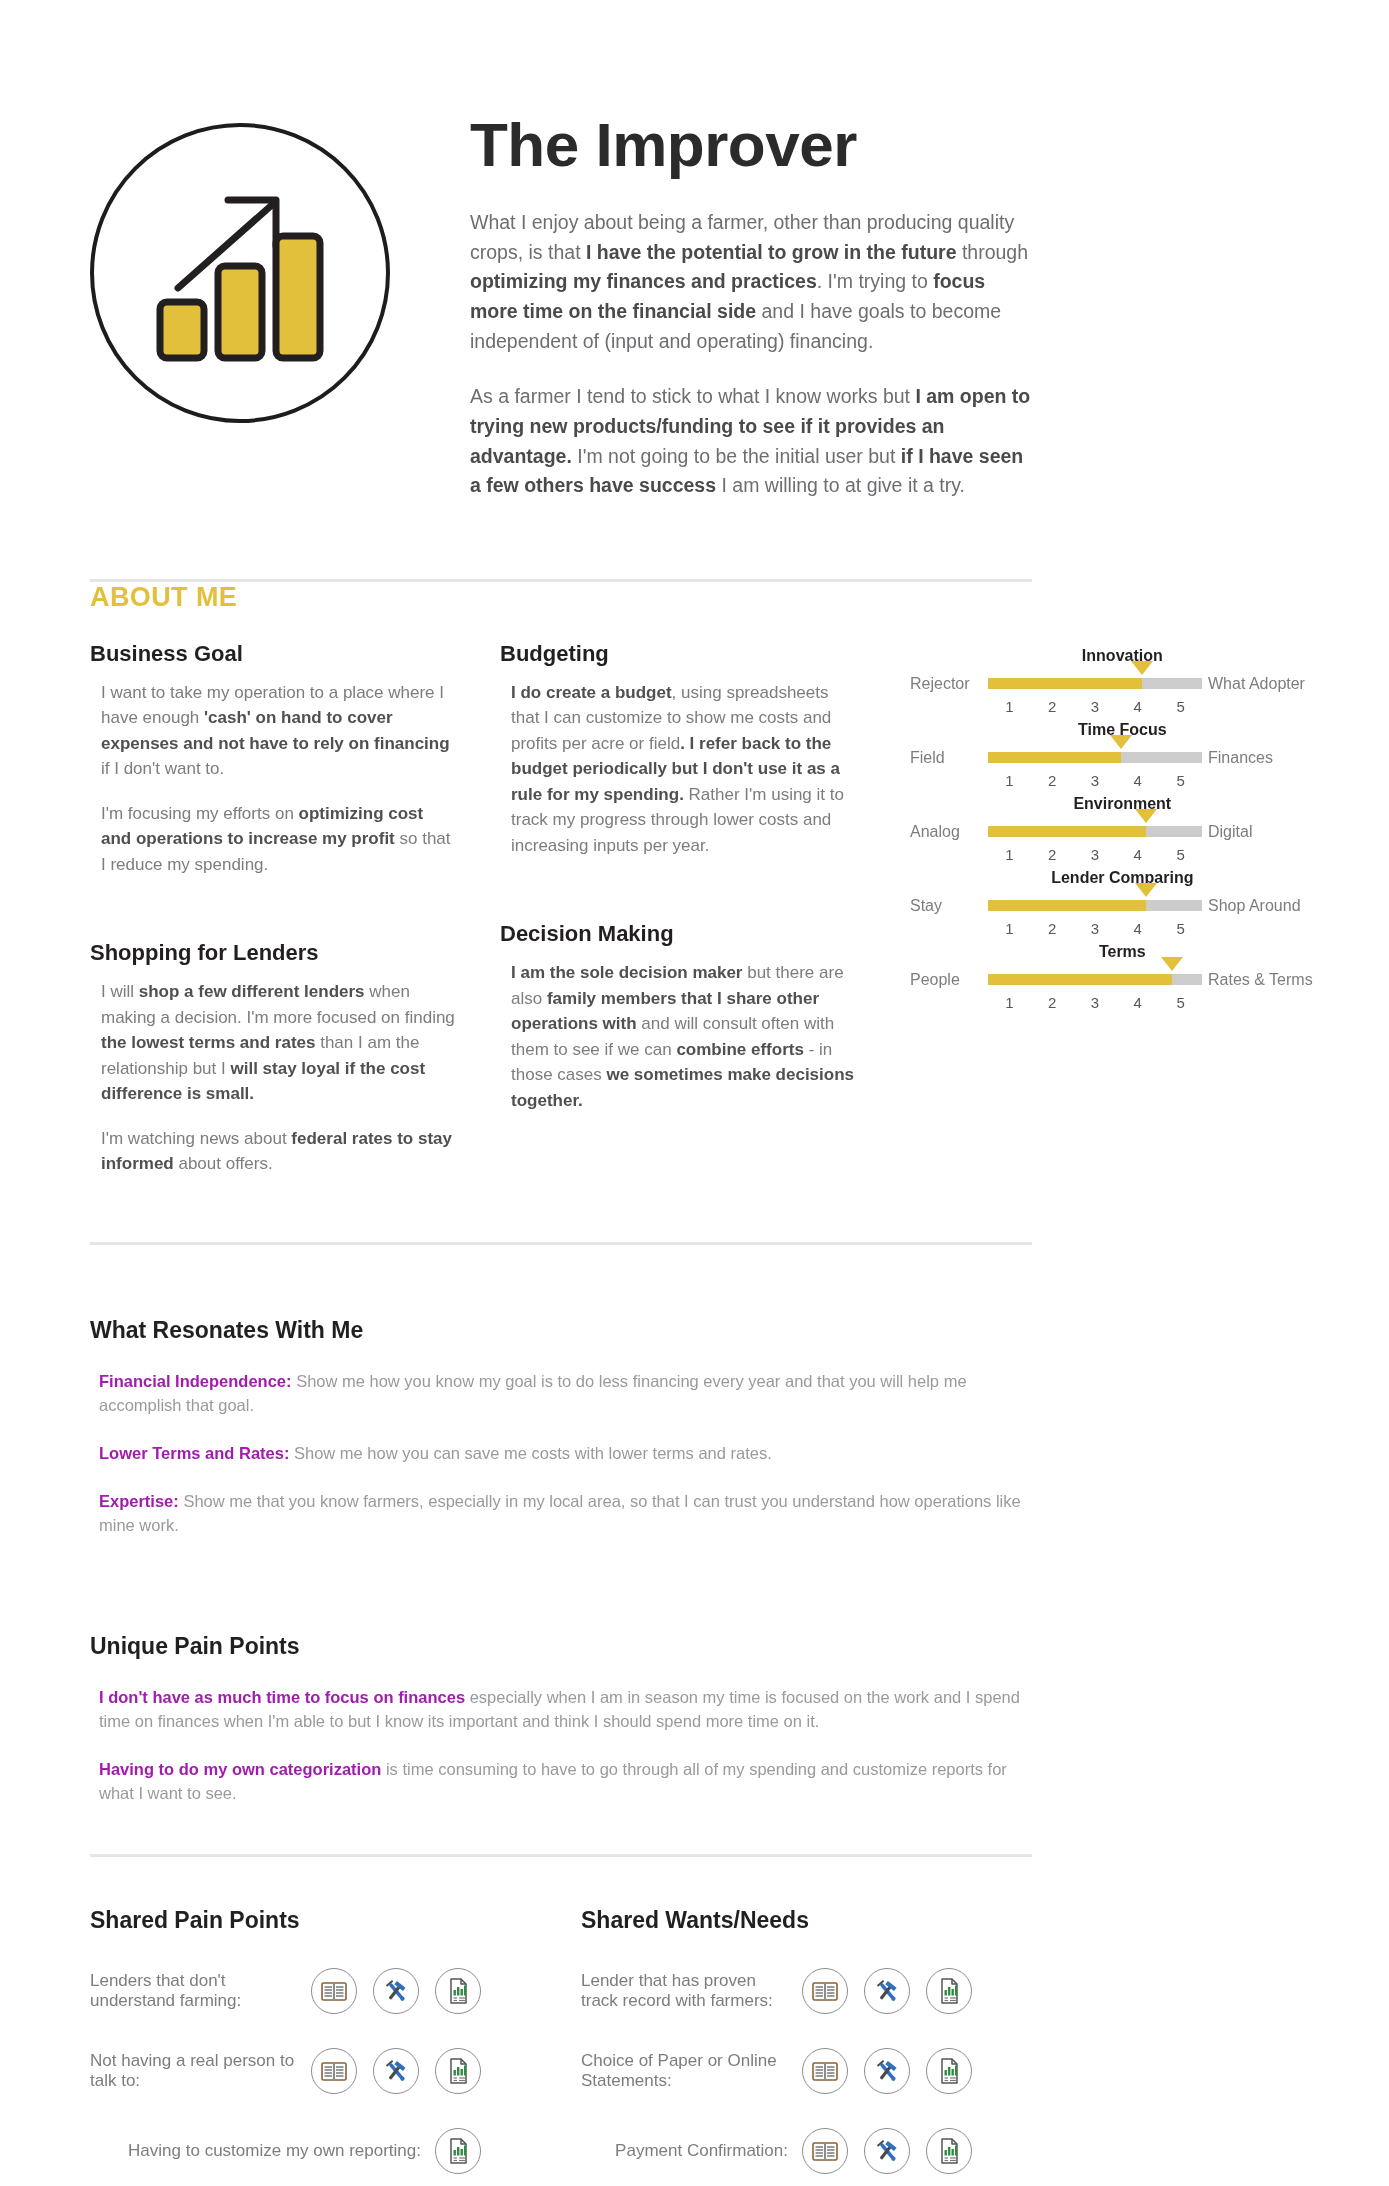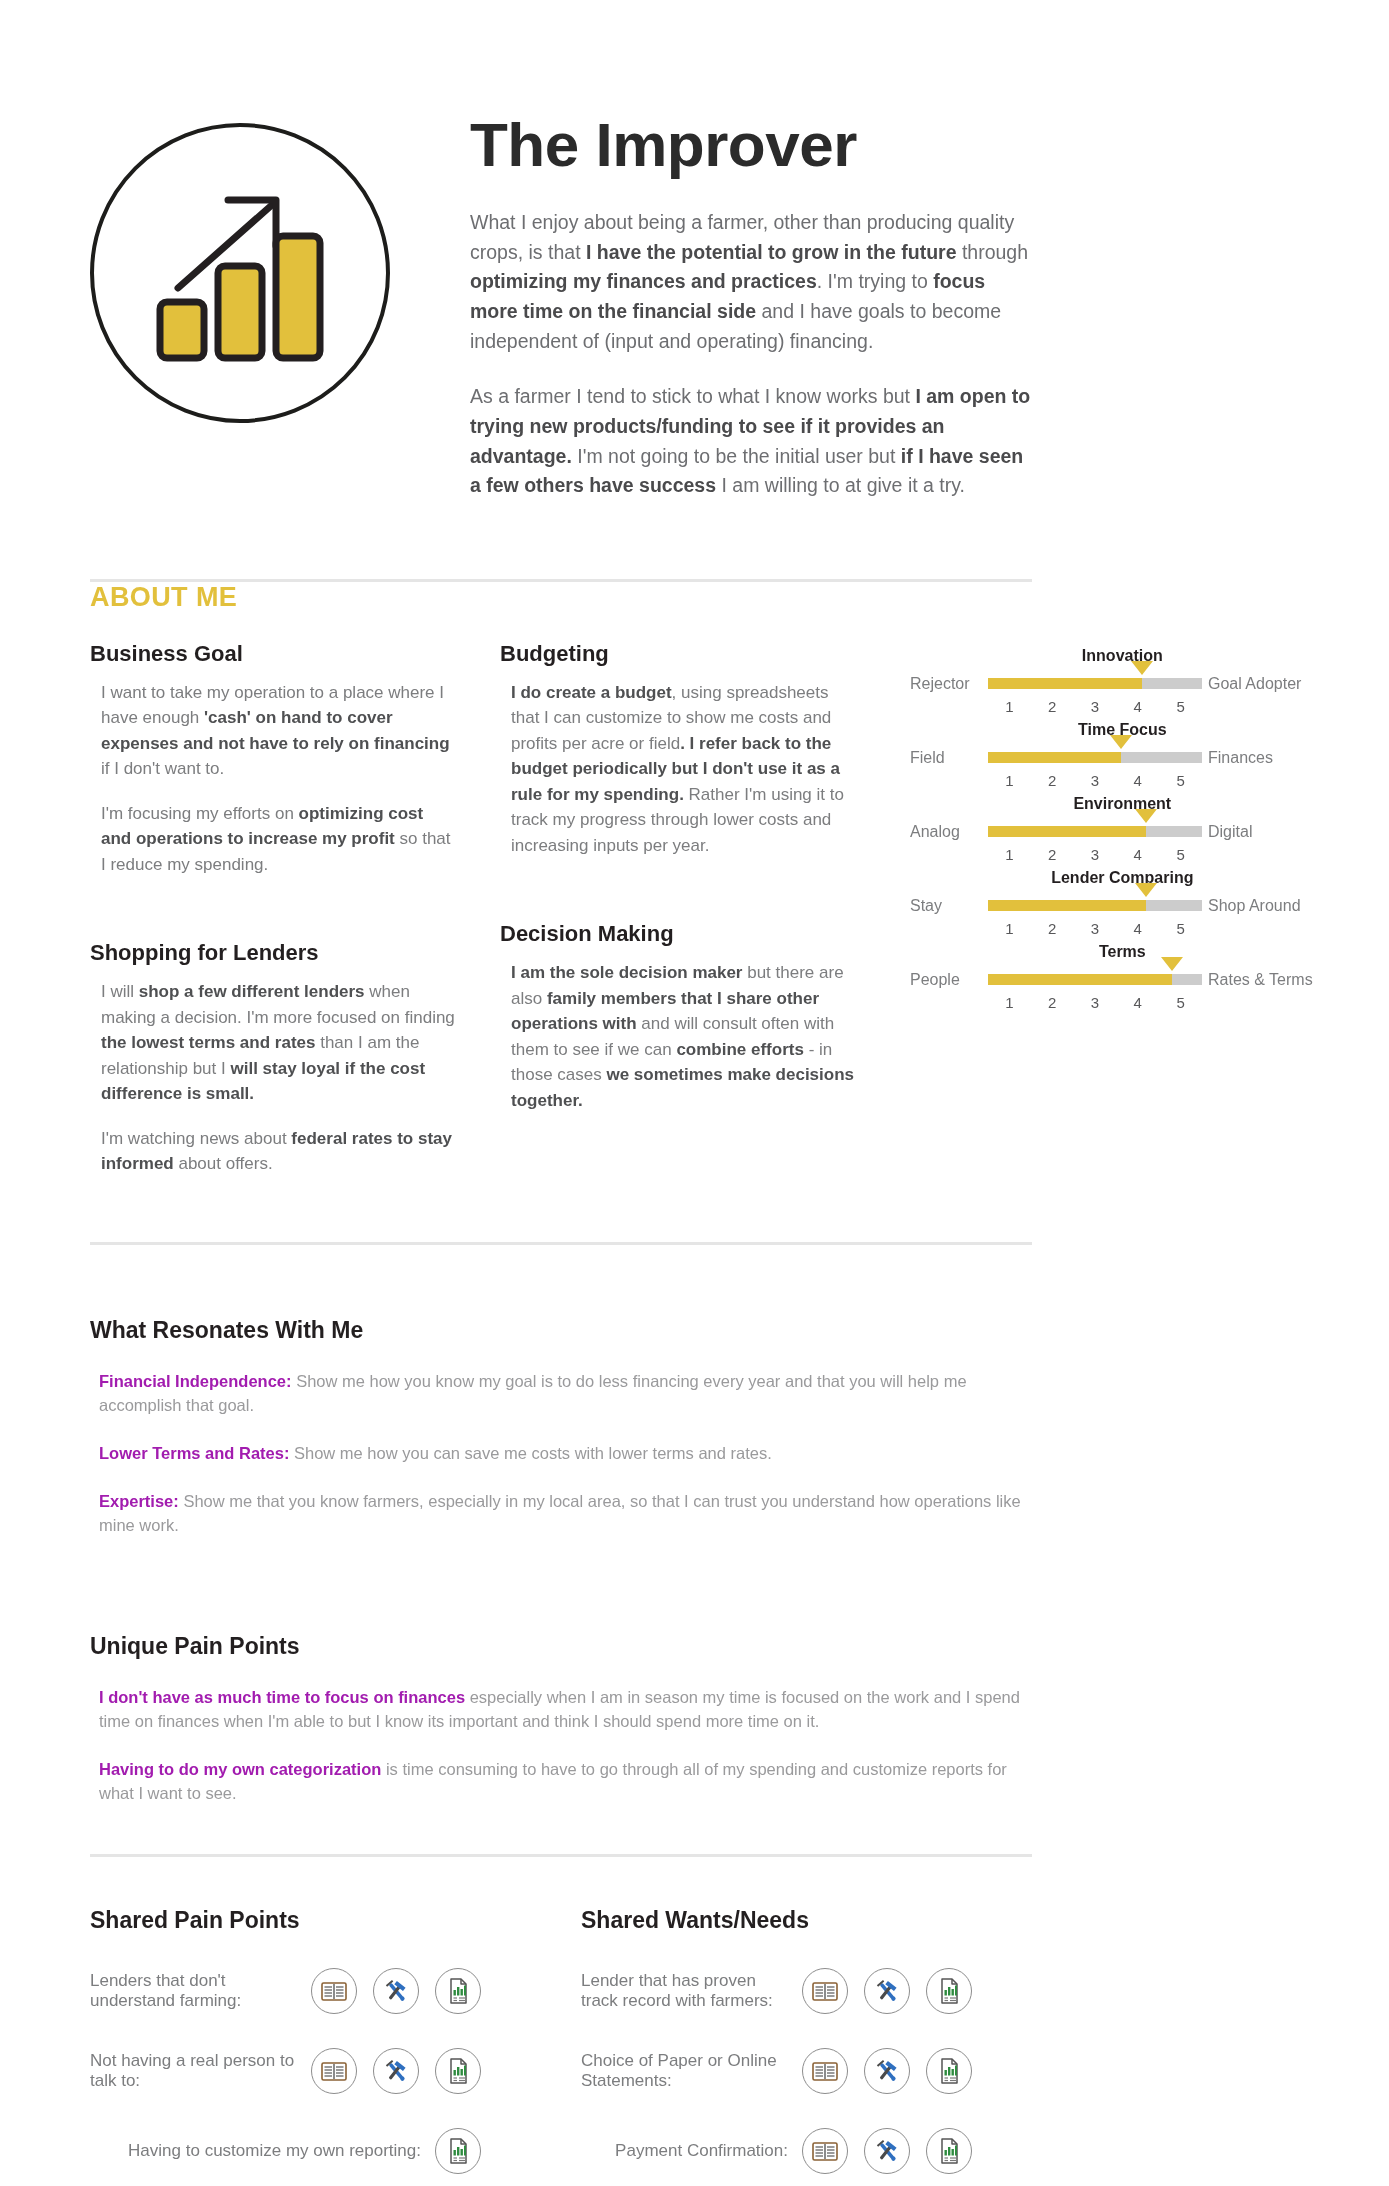--- a/index.html
+++ b/index.html
@@ -148,21 +148,21 @@
           <div class="slider">
             <div class="slider-title">Innovation</div>
             <div class="slider-row">
               <div class="slider-left-label">Rejector</div>
               <div class="track-wrap">
                 <div class="track">
                   <div class="track-fill" style="width:72%"></div>
                 </div>
                 <div class="marker" style="left:72%"></div>
               </div>
-              <div class="slider-right-label">Goal Adopter</div>
+              <div class="slider-right-label">What Adopter</div>
             </div>
             <div class="ticks">
               <div class="tick">1</div>
               <div class="tick">2</div>
               <div class="tick">3</div>
               <div class="tick">4</div>
               <div class="tick">5</div>
             </div>
           </div>
           <div class="slider">

